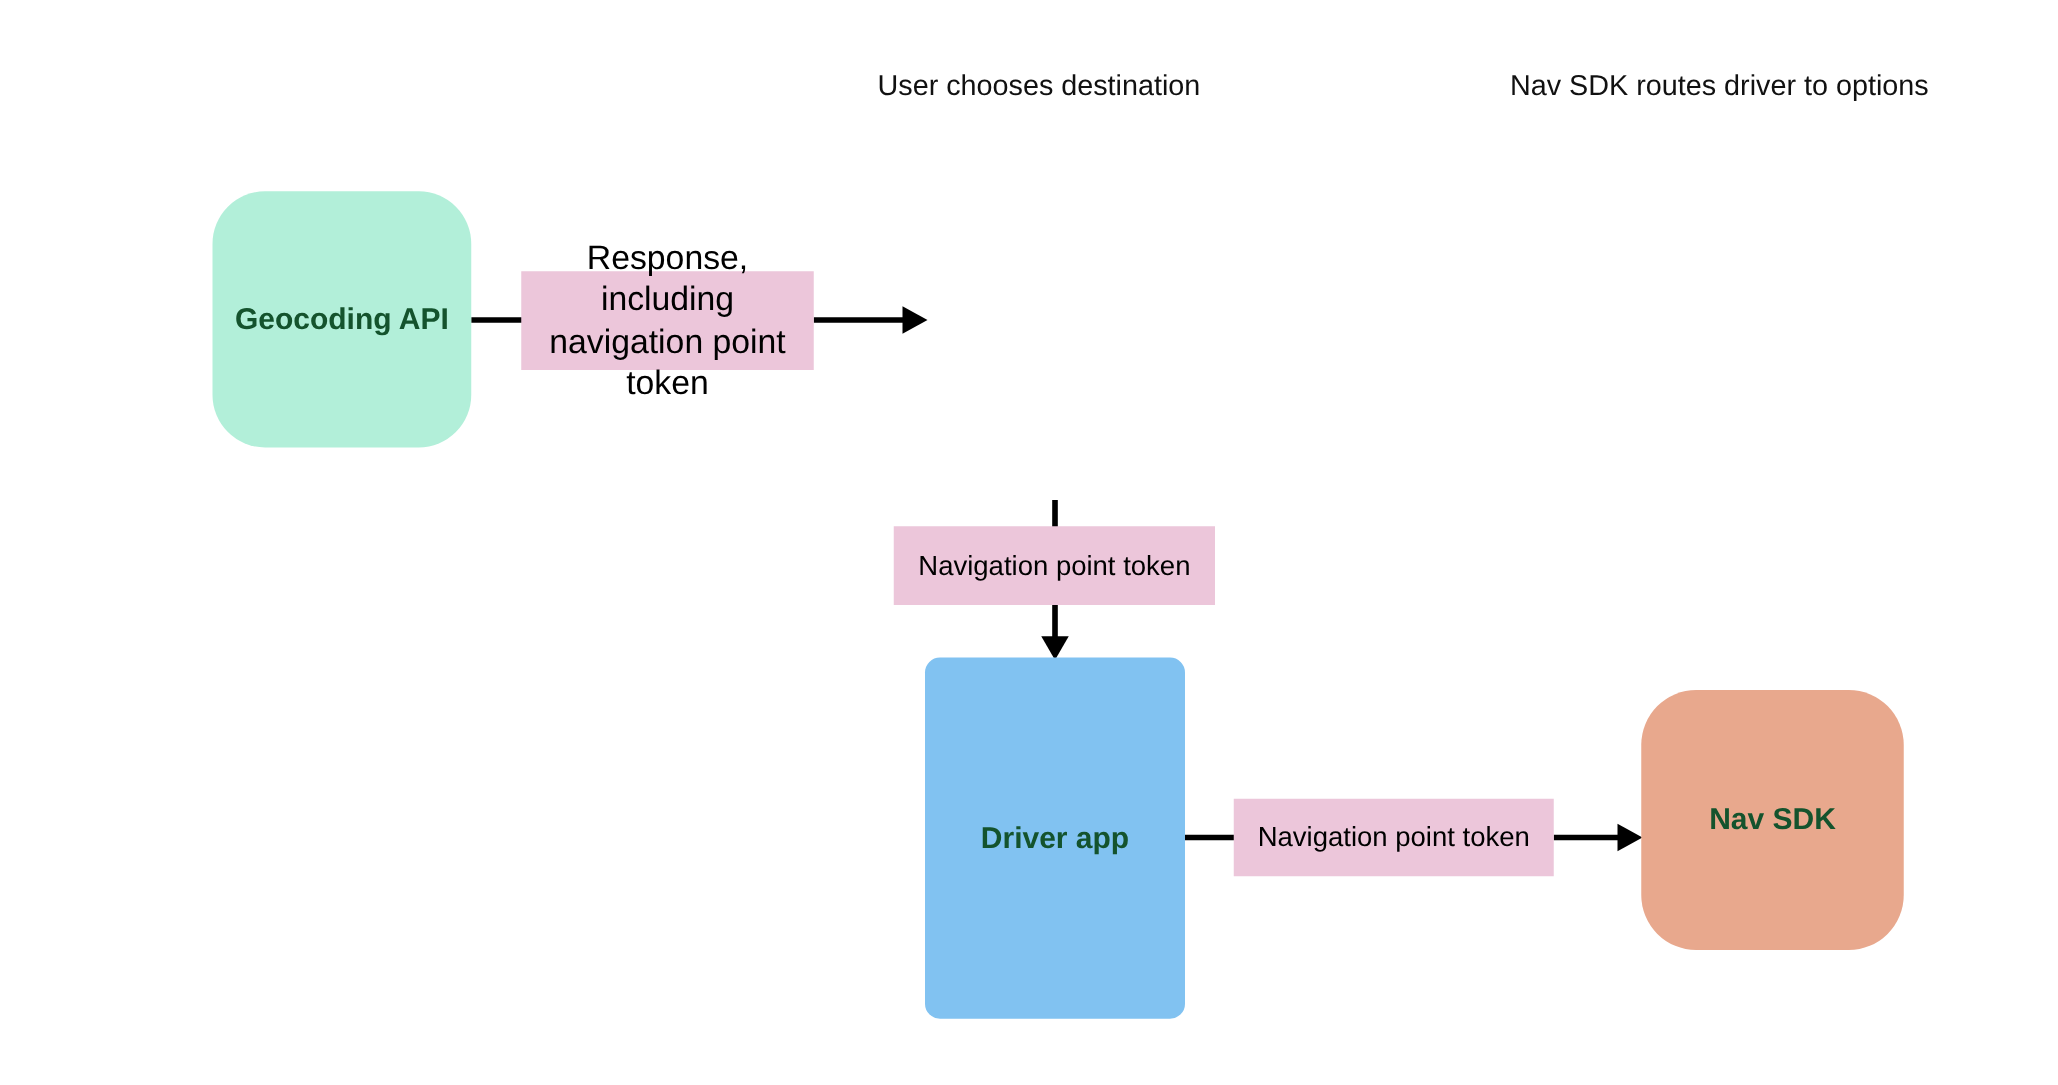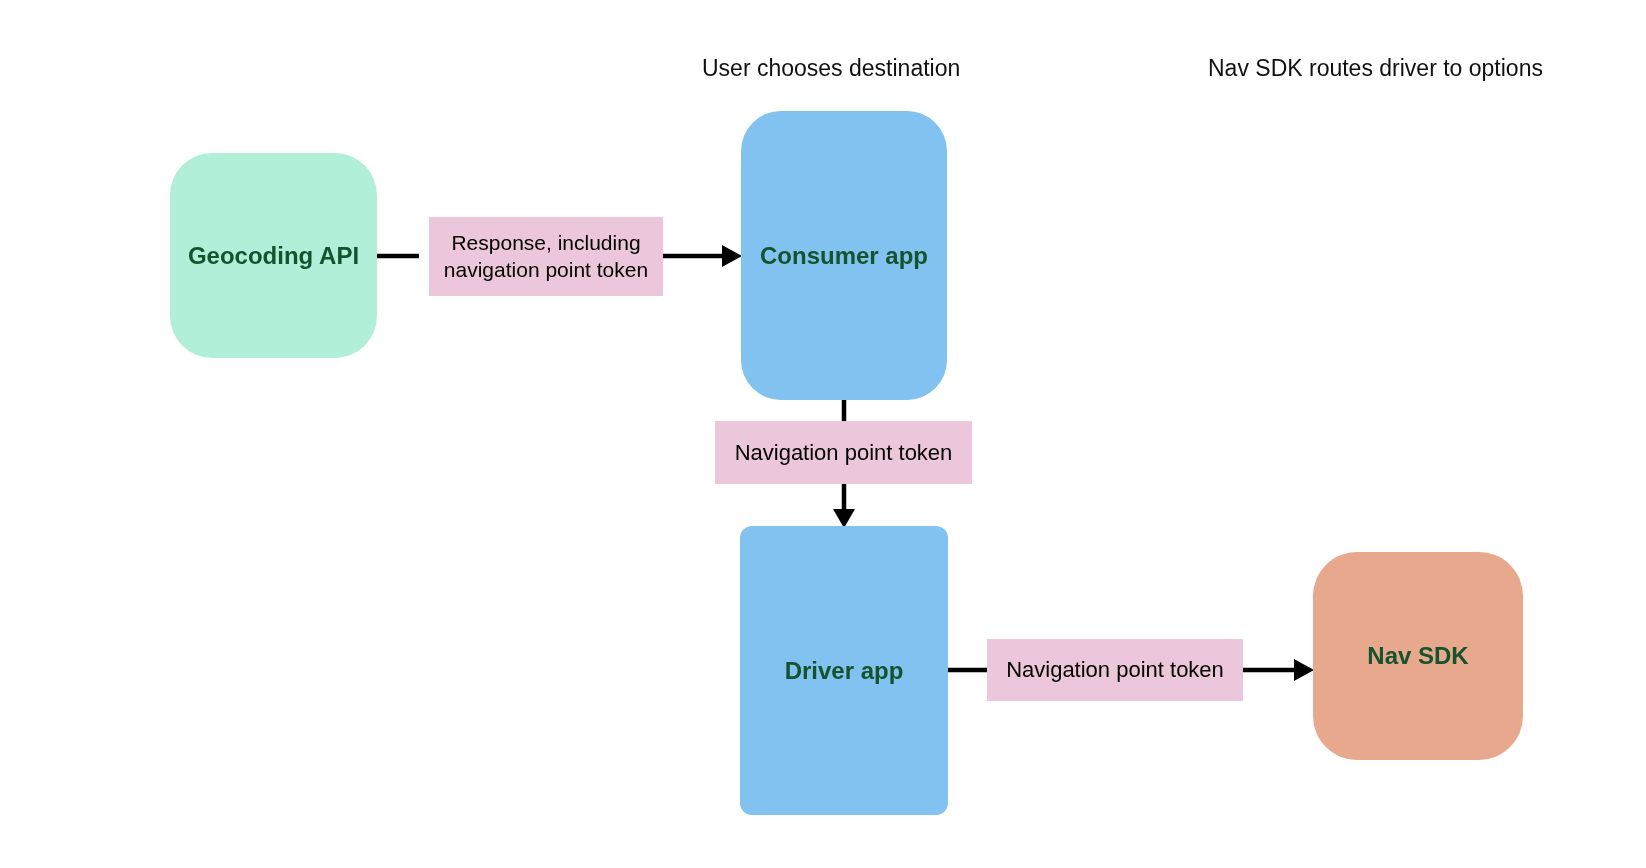--- a/index.html
+++ b/index.html
@@ -44,21 +44,21 @@
     display: flex;
     align-items: center;
     justify-content: center;
     text-align: center;
     font-size: 22px;
     font-weight: 400;
     color: #000000;
     line-height: 1.24;
     padding: 4px 8px;
   }
-  #edge-label-response          { left: 417px; top: 217px; width: 234px; height: 79px; font-size: 21px; margin-left: 12px; }
+  #edge-label-response          { left: 417px; top: 217px; width: 234px; height: 79px; font-size: 27px; }
   #edge-label-token-vertical    { left: 715px; top: 421px; width: 257px; height: 63px; }
   #edge-label-token-horizontal  { left: 987px; top: 639px; width: 256px; height: 62px; }
 
   .arrow-layer {
     position: absolute;
     left: 0; top: 0;
     width: 1646px; height: 868px;
     pointer-events: none;
   }
   .arrow-line { stroke: #000000; stroke-width: 4.5; }
@@ -82,21 +82,20 @@
     <line class="arrow-line" x1="844" y1="484" x2="844" y2="510"></line>
     <polygon class="arrow-head" points="833,509 855,509 844,528"></polygon>
 
     <line class="arrow-line" x1="948" y1="670" x2="989" y2="670"></line>
     <line class="arrow-line" x1="1243" y1="670" x2="1295" y2="670"></line>
     <polygon class="arrow-head" points="1294,659 1294,681 1314,670"></polygon>
   </svg>
 
   <div id="node-geocoding-api" class="node" style="background-color: rgb(178, 239, 217);">Geocoding API</div>
 
-  <div id="node-consumer-app" class="node" style="background-color: rgb(129, 194, 241);">Consumer app</div>
 
   <div id="node-driver-app" class="node" style="background-color: rgb(129, 194, 241);">Driver app</div>
 
   <div id="node-nav-sdk" class="node" style="background-color: rgb(232, 168, 141);">Nav SDK</div>
 
   <div id="edge-label-response" class="edge-label" style="background-color: rgb(236, 198, 218);">Response, including navigation point token</div>
 
   <div id="edge-label-token-vertical" class="edge-label" style="background-color: rgb(236, 198, 218);">Navigation point token</div>
 
   <div id="edge-label-token-horizontal" class="edge-label" style="background-color: rgb(236, 198, 218);">Navigation point token</div>

